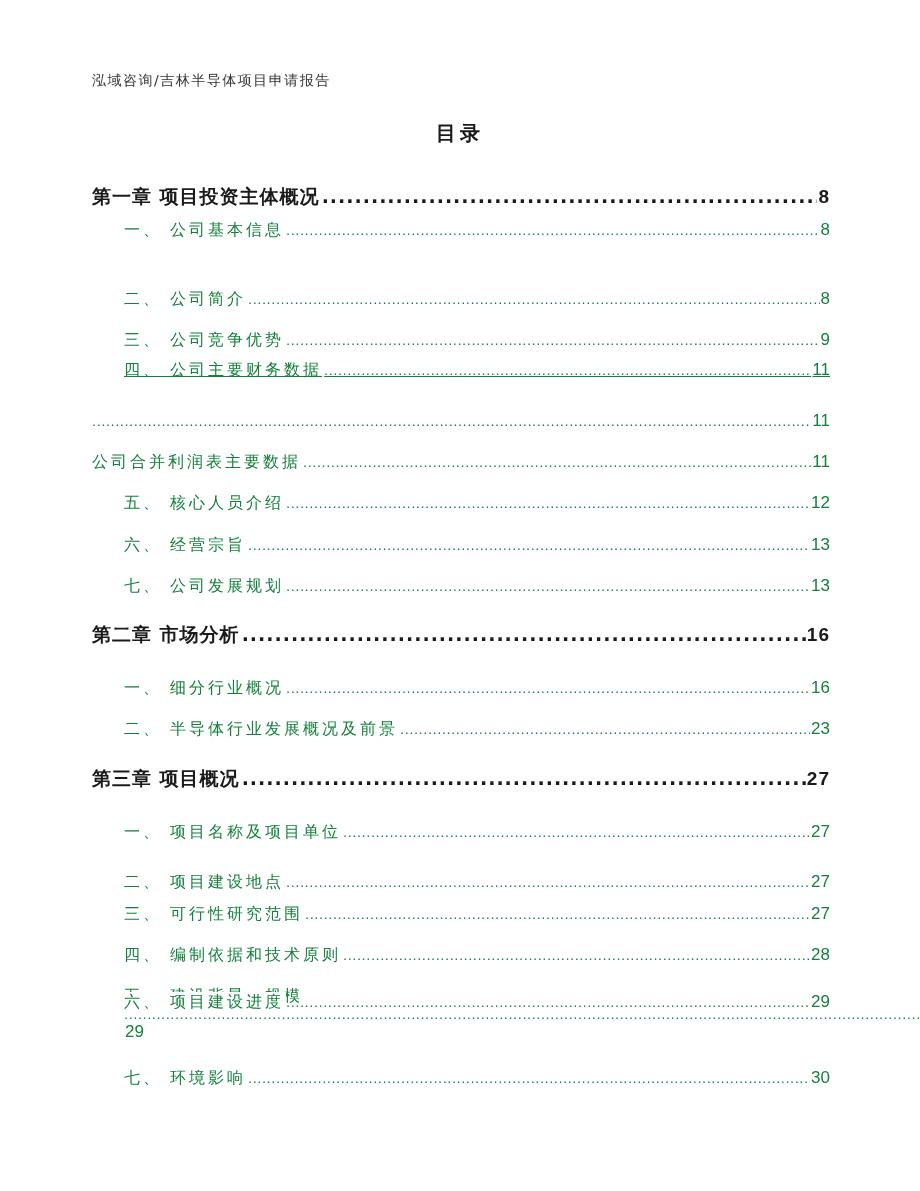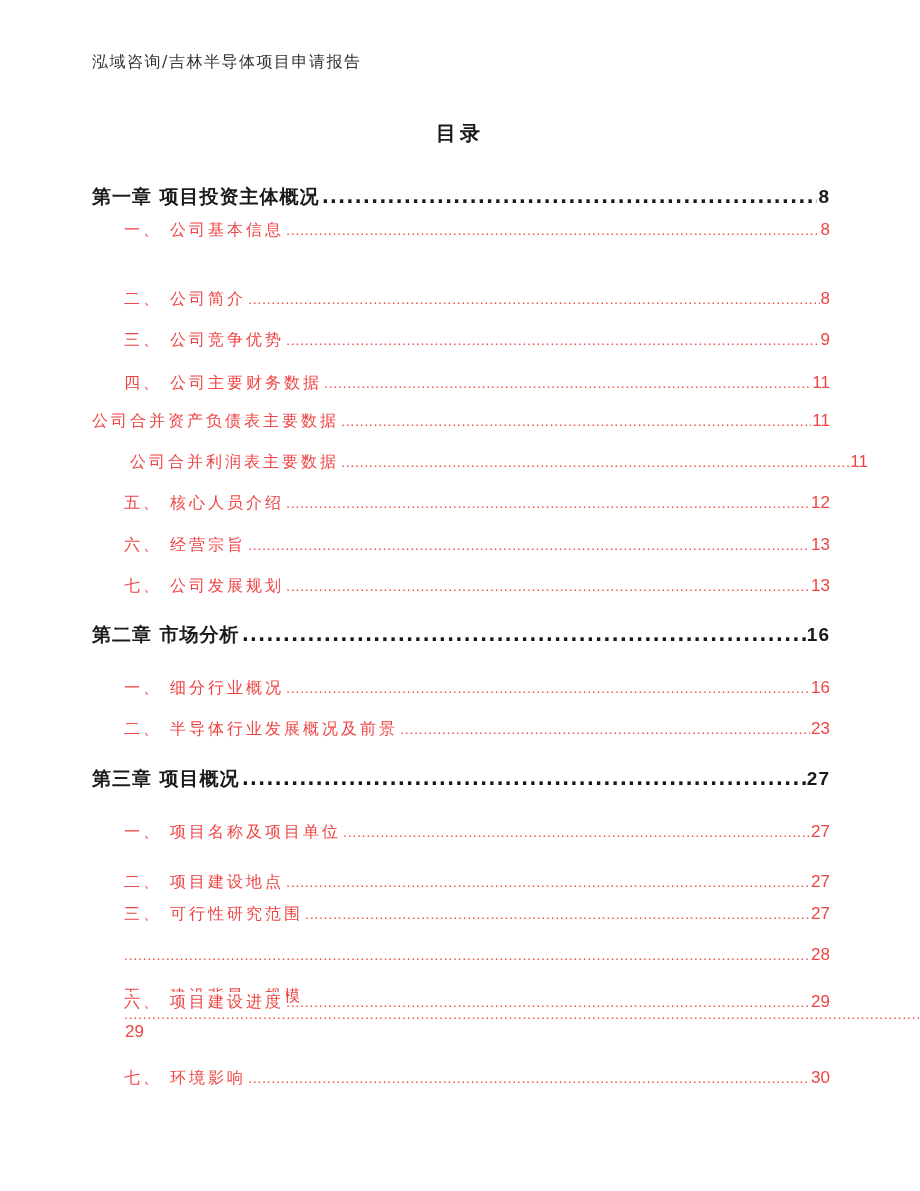--- a/index.html
+++ b/index.html
@@ -1,30 +1,30 @@
 <!DOCTYPE html>
 <html><head>
 <meta charset="utf-8">
 <style>
   html, body { margin: 0; padding: 0; background: #ffffff; }
   body { width: 920px; height: 1191px; position: relative; overflow: hidden;
          font-family: "DejaVu Sans", "Liberation Sans", sans-serif; color: #1a1a1a; }
-  .header { position: absolute; left: 92px; top: 52px; font-size: 16px; letter-spacing: 1.5px; color: #333; }
+  .header { position: absolute; left: 92px; top: 72px; font-size: 14px; letter-spacing: 1.5px; color: #333; }
   .title { position: absolute; left: 0; width: 920px; top: 120px; text-align: center;
            font-size: 20px; font-weight: bold; letter-spacing: 4px; }
   .toc { position: absolute; left: 92px; width: 738px; top: 0; }
   .row { position: absolute; left: 0; width: 738px; display: flex; align-items: baseline; }
   .row .label { white-space: nowrap; background: #fff; padding-right: 2px; }
   .row .dots { flex: 1; overflow: hidden; white-space: nowrap; }
   .row .dots::before { content: "................................................................................................................................................................................................................"; }
   .row .page { padding-left: 1px; font-family: "Liberation Sans", sans-serif; }
   .chapter { font-size: 19px; font-weight: bold; letter-spacing: 1px; }
   .chapter .dots { letter-spacing: 1px; }
   .chapter .page { font-size: 19px; font-weight: bold; }
-  .section { font-size: 16px; letter-spacing: 3px; color: #ef4444; }
+  .section { font-size: 16px; letter-spacing: 3px; color: #15803d; }
   .section .dots { letter-spacing: 0.5px; font-size: 13px; }
   .section .page { font-size: 17px; letter-spacing: 0; }
   .indent { padding-left: 32px; box-sizing: border-box; }
 </style>
 </head>
 <body>
 
 <div class="header">泓域咨询/吉林半导体项目申请报告</div>
 <div class="title">目录</div>
 
@@ -42,31 +42,30 @@
     <div class="row section indent" style="top: 289px;">
       <span class="label">二、 公司简介</span>
       <span class="dots"></span>
       <span class="page">8</span>
     </div>
     <div class="row section indent" style="top: 330px;">
       <span class="label">三、 公司竞争优势</span>
       <span class="dots"></span>
       <span class="page">9</span>
     </div>
-    <div class="row section indent" style="top: 373px;">
+    <div class="row section indent" style="top: 360px; text-decoration: underline;">
       <span class="label">四、 公司主要财务数据</span>
       <span class="dots"></span>
       <span class="page">11</span>
     </div>
     <div class="row section" style="top: 411px;">
-      <span class="label">公司合并资产负债表主要数据</span>
       <span class="dots"></span>
       <span class="page">11</span>
     </div>
-    <div class="row section" style="top: 452px; margin-left: 38px;">
+    <div class="row section" style="top: 452px;">
       <span class="label">公司合并利润表主要数据</span>
       <span class="dots"></span>
       <span class="page">11</span>
     </div>
     <div class="row section indent" style="top: 493px;">
       <span class="label">五、 核心人员介绍</span>
       <span class="dots"></span>
       <span class="page">12</span>
     </div>
     <div class="row section indent" style="top: 535px;">
@@ -108,20 +107,21 @@
       <span class="label">二、 项目建设地点</span>
       <span class="dots"></span>
       <span class="page">27</span>
     </div>
     <div class="row section indent" style="top: 904px;">
       <span class="label">三、 可行性研究范围</span>
       <span class="dots"></span>
       <span class="page">27</span>
     </div>
     <div class="row section indent" style="top: 945px;">
+      <span class="label">四、 编制依据和技术原则</span>
       <span class="dots"></span>
       <span class="page">28</span>
     </div>
     <div class="row section indent" style="top: 986px; flex-direction: column;">
       <span class="label">五、 建设背景、规模</span>
       <span class="dots"></span>
       <span class="page">29</span>
     </div>
     <div class="row section indent" style="top: 992px;">
       <span class="label">六、 项目建设进度</span>

